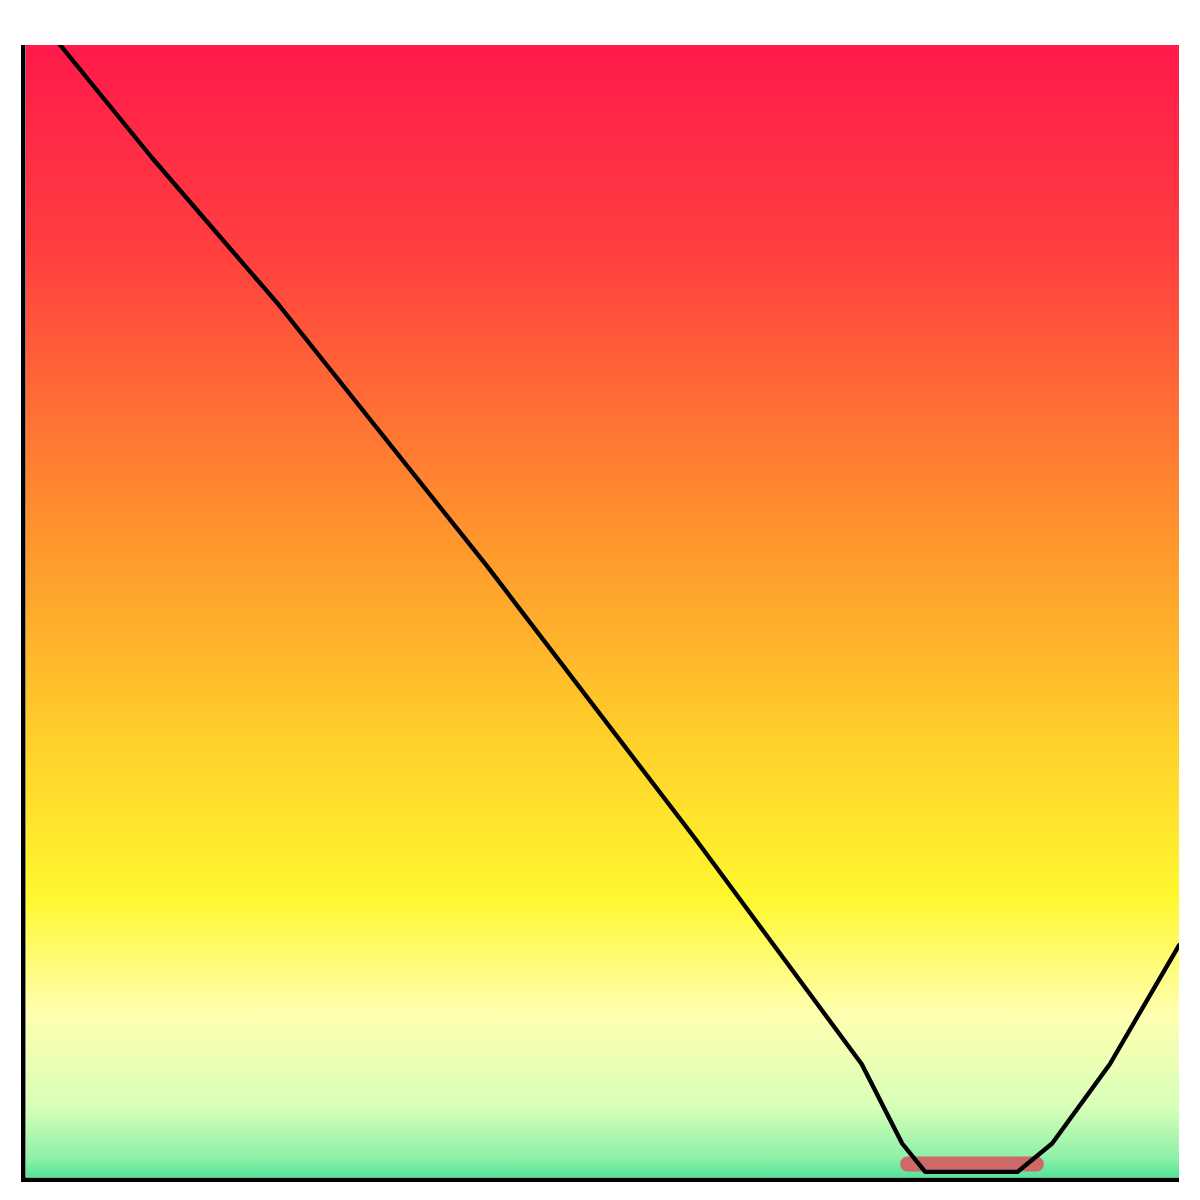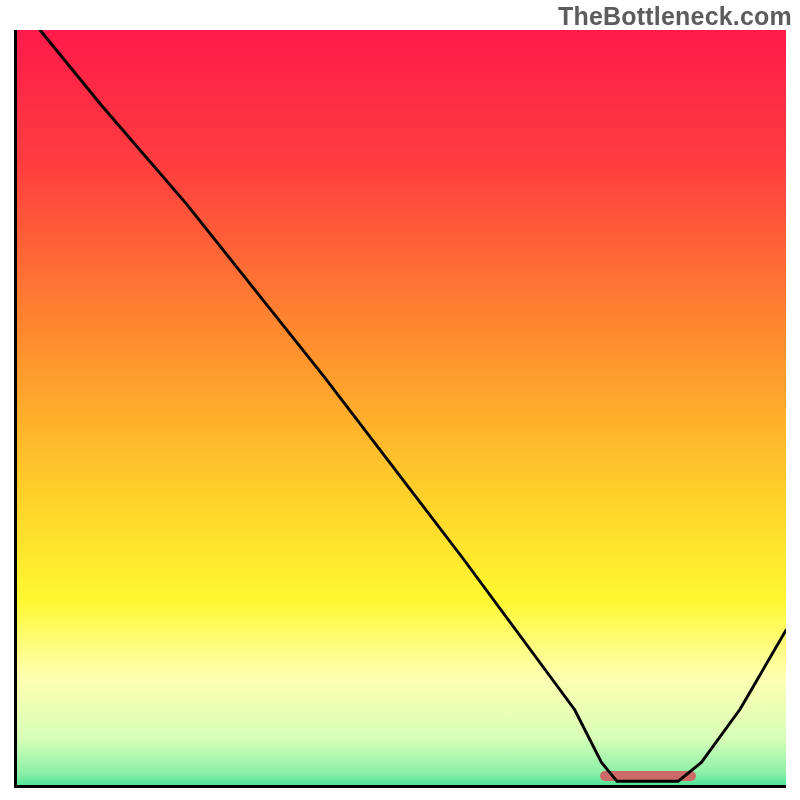--- a/index.html
+++ b/index.html
@@ -44,21 +44,20 @@
     position: absolute;
     inset: 0;
     width: 100%;
     height: 100%;
   }
 </style>
 </head>
 <body>
 
 <div class="stage">
-  <div class="watermark">TheBottleneck.com</div>
 
   <div class="plot-frame">
     <svg class="gradient" viewBox="0 0 100 100" preserveAspectRatio="none">
       <defs>
         <linearGradient id="bg" x1="0" y1="0" x2="0" y2="1">
             <stop offset="0%" stop-color="#ff1a4b"></stop>
             <stop offset="18%" stop-color="#ff3f3f"></stop>
             <stop offset="40%" stop-color="#ff8c2e"></stop>
             <stop offset="60%" stop-color="#ffcf2a"></stop>
             <stop offset="74%" stop-color="#fff82f"></stop>

